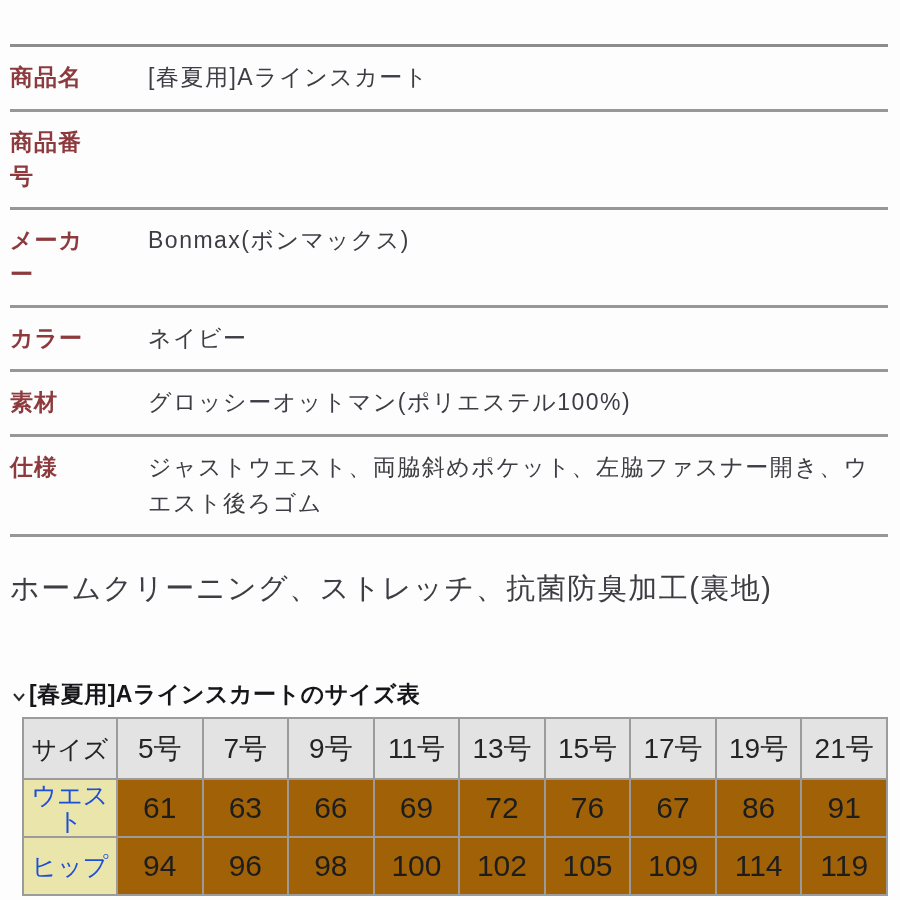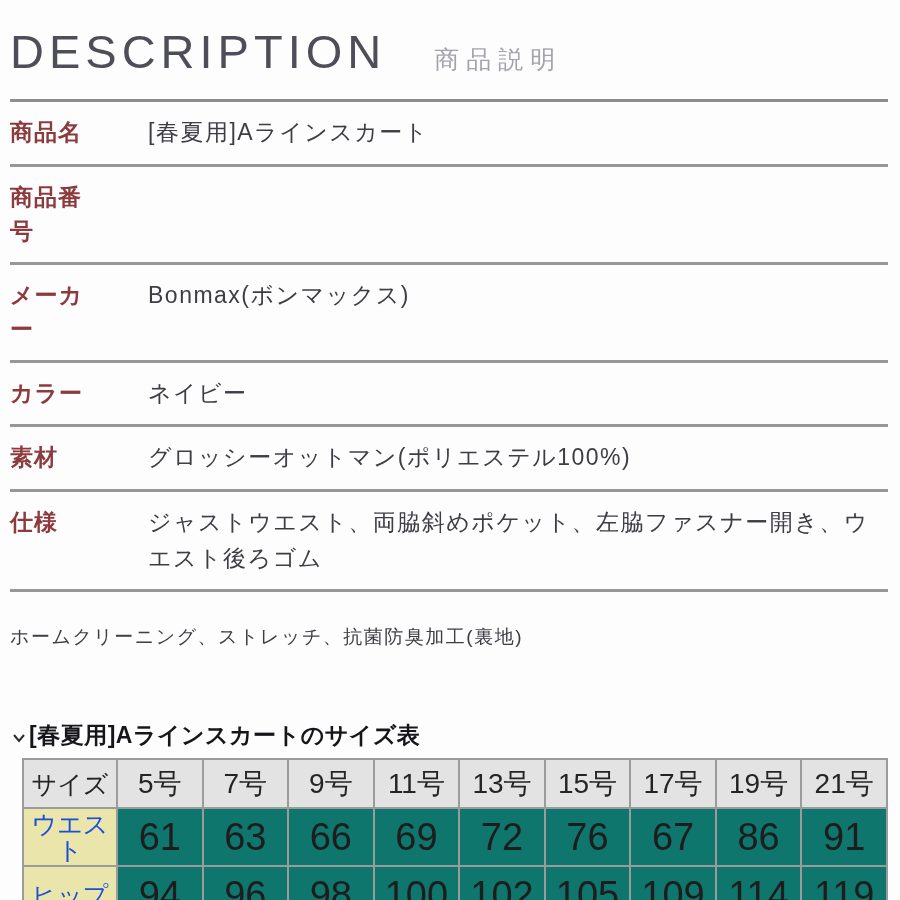--- a/index.html
+++ b/index.html
@@ -58,21 +58,21 @@
     margin-left: 54px;
     font-size: 23px;
     color: #3d3d44;
     line-height: 1.55;
     letter-spacing: 1.5px;
   }
 
   
   .note {
     margin: 32px 0 0 0;
-    font-size: 19px;
+    font-size: 29px;
     color: #3d3d44;
     letter-spacing: 1.5px;
   }
 
   
   .size-section { margin-top: 70px; }
   .size-title-row {
     display: flex;
     align-items: center;
     margin-left: 2px;
@@ -100,54 +100,50 @@
   }
   .size-table th, .size-table td {
     border: 2px solid #9b9b9b;
     text-align: center;
     vertical-align: middle;
     padding: 0 2px;
   }
   .size-table col.first { width: 94px; }
   .size-table .head-row th {
     background: #e3e3e3;
-    height: 49px;
+    height: 61px;
     font-size: 28px;
     font-weight: 400;
     color: #242424;
   }
   .size-table .head-row th.corner {
     font-size: 25px;
     line-height: 1.05;
     padding: 0 6px;
   }
   .size-table .data-row { height: 58px; }
   .size-table .data-row th {
     background: #eae6ab;
     font-size: 25px;
     font-weight: 400;
     color: #1d4ed8;
     line-height: 1.05;
     padding: 0 6px;
   }
   .size-table .data-row td {
-    font-size: 38px;
+    font-size: 30px;
     color: #1d1d1d;
-    background: #0f766e;
+    background: #a16207;
   }
 </style>
 </head>
 <body>
 
 <div class="page">
 
-  <div class="desc-header">
-    <h1>DESCRIPTION</h1>
-    <span class="sub">商品説明</span>
-  </div>
   <div class="rule"></div>
 
   <div class="spec">
     <div class="spec-row">
       <div class="spec-label">商品名</div>
       <div class="spec-value">[春夏用]Aラインスカート</div>
     </div>
     <div class="spec-row">
       <div class="spec-label">商品番号</div>
     </div>

